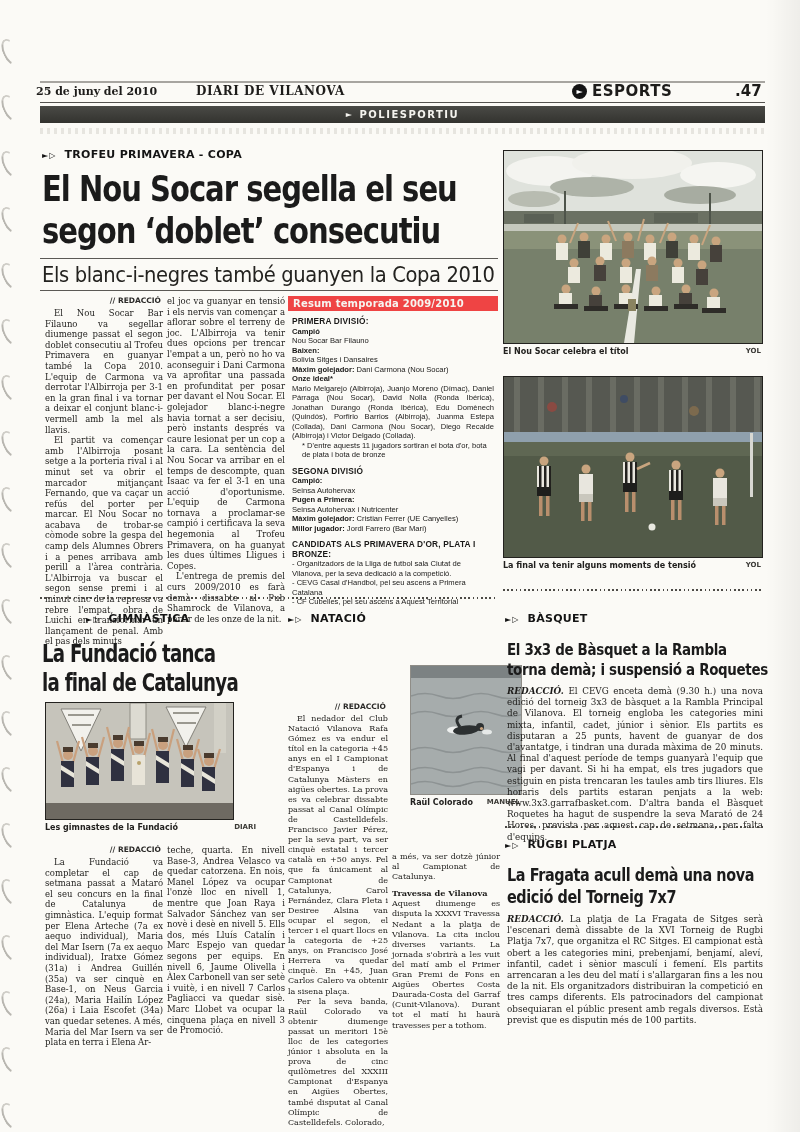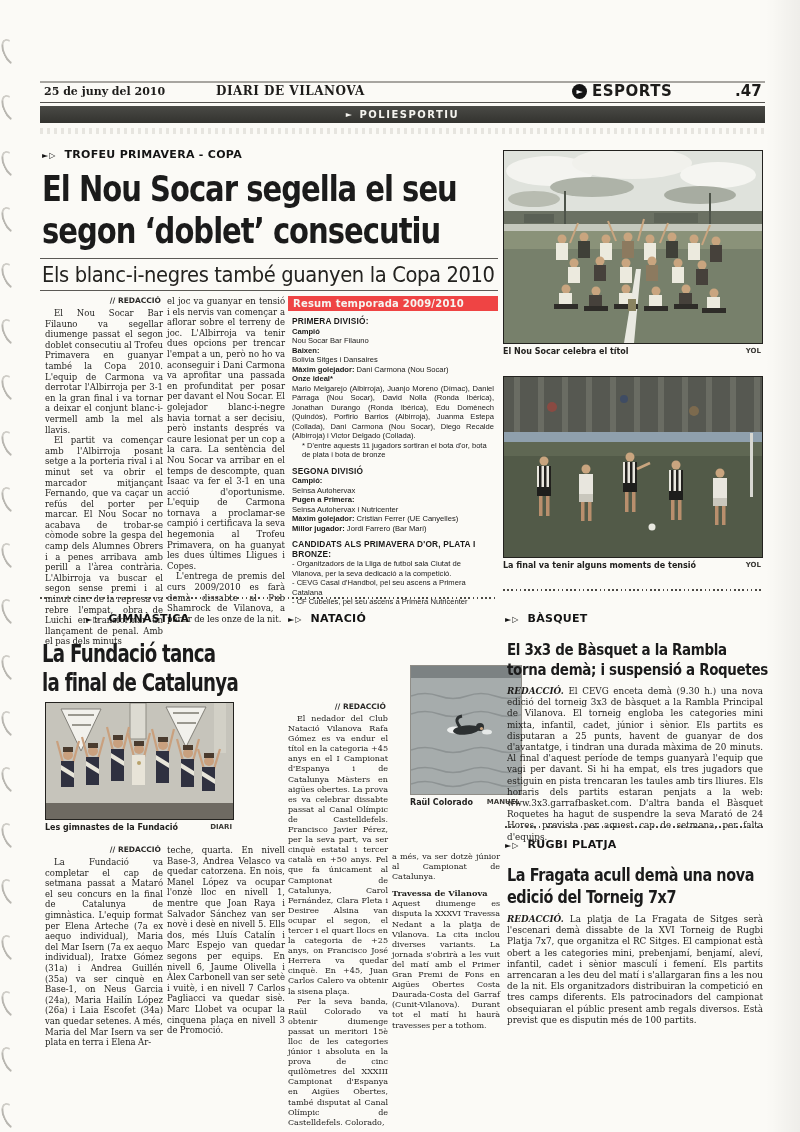--- a/index.html
+++ b/index.html
@@ -7,22 +7,22 @@
         font-family:"DejaVu Serif",serif;color:#1d1c1a;}
   #page::after{content:"";position:absolute;right:0;top:0;width:34px;height:100%;
         background:linear-gradient(90deg,rgba(0,0,0,0),rgba(0,0,0,.05));pointer-events:none;}
   .abs{position:absolute;}
   
   .coil{position:absolute;left:3px;width:11px;height:24px;border:2px solid transparent;
         border-left-color:#b8b6b0;border-top-color:#cfcdc7;border-radius:50%;transform:rotate(-25deg);}
   
   .rule-top{left:40px;top:81px;width:725px;height:2px;background:#a7a5a0;}
   .rule-mid{left:40px;top:102px;width:725px;height:1px;background:#55534f;}
-  .hdr-date{left:44px;top:85px;font:700 11px "DejaVu Serif",serif;text-align:right;}
-  .hdr-paper{left:216px;top:84px;font:700 12px "DejaVu Serif",serif;letter-spacing:.5px;}
+  .hdr-date{left:36px;top:85px;font:700 11px "DejaVu Serif",serif;text-align:right;}
+  .hdr-paper{left:196px;top:84px;font:700 12px "DejaVu Serif",serif;letter-spacing:.5px;}
   .hdr-esports{left:572px;top:82px;display:flex;align-items:center;gap:5px;}
   .badge-circle{display:inline-flex;align-items:center;justify-content:center;width:15px;height:15px;
         border-radius:50%;background:#141414;color:#fff;font:700 8px "DejaVu Sans",sans-serif;}
   .hdr-esports b{font:900 15px "DejaVu Sans",sans-serif;letter-spacing:.5px;}
   .hdr-pnum{left:735px;top:82px;font:900 15px "DejaVu Sans",sans-serif;}
   .banner{left:40px;top:106px;width:725px;height:17px;background:linear-gradient(#4a4a46,#33332f);
         display:flex;align-items:center;justify-content:center;color:#f4f3ee;
         font:700 10px "DejaVu Sans",sans-serif;letter-spacing:1.5px;}
   .banner .arr{margin-right:6px;font-size:8px;}
   .mottle{left:40px;top:128px;width:725px;height:6px;opacity:.55;
@@ -152,21 +152,21 @@
       <div class="row"><span class="lab">Campió:</span></div>
       <div class="row">Seinsa Autohervax</div>
       <div class="row"><span class="lab">Pugen a Primera:</span></div>
       <div class="row">Seinsa Autohervax i Nutricenter</div>
       <div class="row"><span class="lab">Màxim golejador:</span> <span>Cristian Ferrer (UE Canyelles)</span></div>
       <div class="row"><span class="lab">Millor jugador:</span> <span>Jordi Farrero (Bar Marí)</span></div>
       <div class="gap"></div>
       <div class="h">CANDIDATS ALS PRIMAVERA D'OR, PLATA I BRONZE:</div>
       <div class="row">- Organitzadors de la Lliga de futbol sala Ciutat de Vilanova, per la seva dedicació a la competició.</div>
       <div class="row">- CEVG Casal d'Handbol, pel seu ascens a Primera Catalana</div>
-      <div class="row">- CF Cubelles, pel seu ascens a Primera Nutricenter</div>
+      <div class="row">- CF Cubelles, pel seu ascens a Aquest Territorial</div>
     </div>
   </div>
 
   <figure class="abs" style="left:503px;top:150px;">
     <svg class="photoframe" width="258" height="192" viewBox="0 0 258 192">
       <rect width="258" height="78" fill="#dfe2dc"></rect>
       <ellipse cx="46" cy="20" rx="44" ry="15" fill="#f4f4f0"></ellipse>
       <ellipse cx="128" cy="12" rx="60" ry="16" fill="#f1f1ec"></ellipse>
       <ellipse cx="214" cy="24" rx="38" ry="13" fill="#f5f5f1"></ellipse>
       <ellipse cx="88" cy="36" rx="42" ry="10" fill="#aeb3a8"></ellipse>
@@ -388,21 +388,21 @@
         <circle cx="142" cy="50" r="5" fill="#c9a07e"></circle>
           <rect x="137" y="42" width="10" height="5" fill="#4a3b2e"></rect>
           <rect x="135" y="56" width="13" height="28" fill="#2f3140"></rect>
           <polygon points="135,60 148,68 148,73 135,65" fill="#e8e6da"></polygon>
         <circle cx="163" cy="58" r="5" fill="#c9a07e"></circle>
           <rect x="158" y="50" width="10" height="5" fill="#4a3b2e"></rect>
           <rect x="156" y="64" width="13" height="24" fill="#2f3140"></rect>
           <polygon points="156,68 169,76 169,81 156,73" fill="#e8e6da"></polygon>
       </g>
     </svg>
-    <figcaption class="cap" style="width:187px;margin-top:3px;">
+    <figcaption class="cap" style="width:211px;margin-top:3px;">
       <span>Les gimnastes de la Fundació</span>
       <span class="credit">DIARI</span>
     </figcaption>
   </figure>
   <div class="abs bodycol" style="left:45px;top:845px;width:118px;">
     <div class="byline">// REDACCIÓ</div>
     <p>La Fundació va completar el cap de setmana passat a Mataró el seu concurs en la final de Catalunya de gimnàstica. L'equip format per Elena Arteche (7a ex aequo individual), Maria del Mar Isern (7a ex aequo individual), Iratxe Gómez (31a) i Andrea Guillén (35a) va ser cinquè en Base-1, on Neus Garcia (24a), Maria Hailín López (26a) i Laia Escofet (34a) van quedar setenes. A més, Maria del Mar Isern va ser plata en terra i Elena Ar-</p>
   </div>
   <div class="abs bodycol" style="left:167px;top:845px;width:118px;">
     <p style="text-indent:0;">teche, quarta. En nivell Base-3, Andrea Velasco va quedar catorzena. En nois, Manel López va ocupar l'onzè lloc en nivell 1, mentre que Joan Raya i Salvador Sánchez van ser novè i desè en nivell 5. Ells dos, més Lluís Catalín i Marc Espejo van quedar segons per equips. En nivell 6, Jaume Olivella i Àlex Carbonell van ser setè i vuitè, i en nivell 7 Carlos Pagliacci va quedar sisè. Marc Llobet va ocupar la cinquena plaça en nivell 3 de Promoció.</p>

